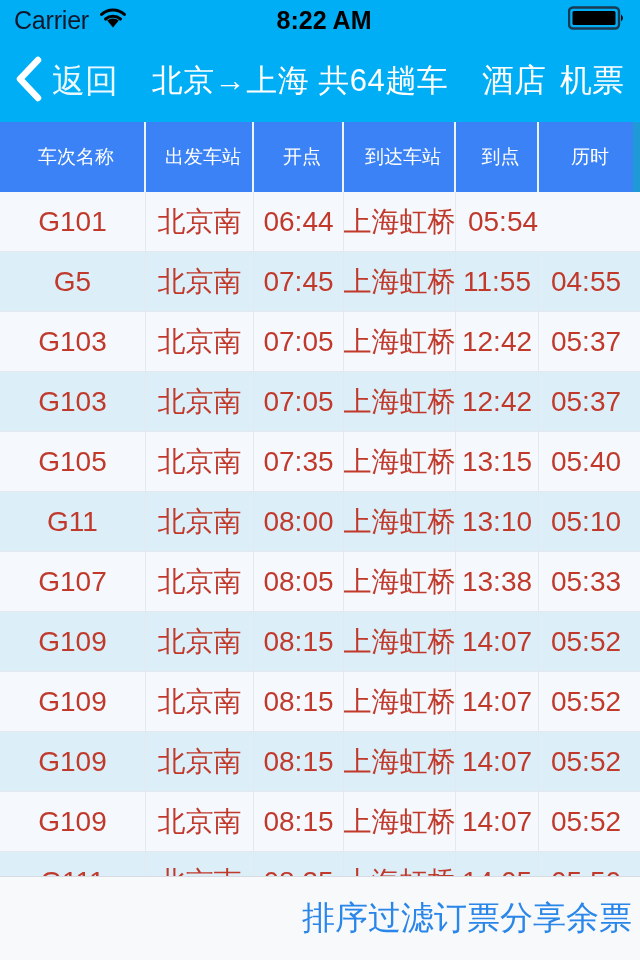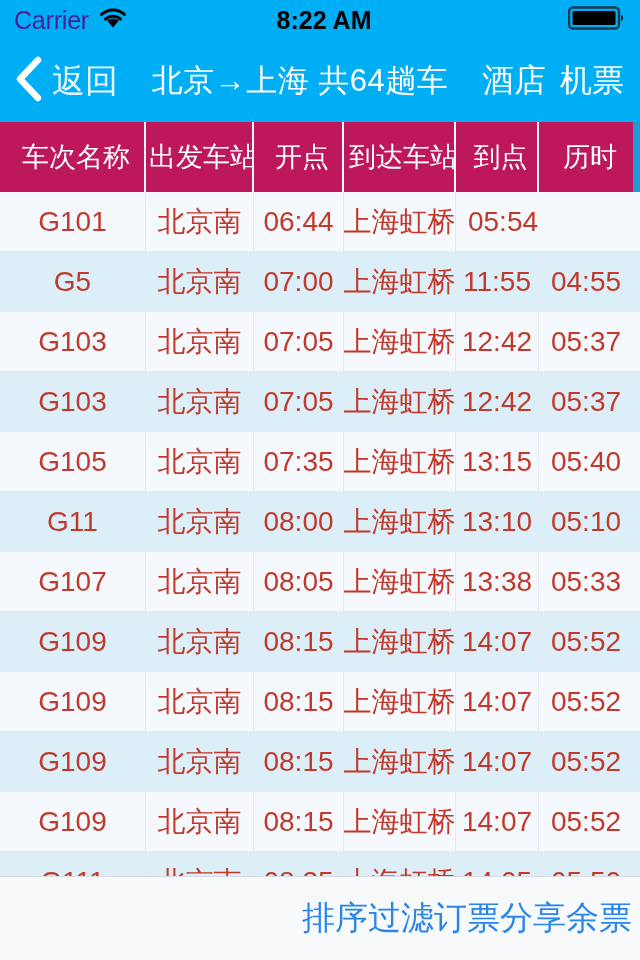--- a/index.html
+++ b/index.html
@@ -9,21 +9,21 @@
     background:#ffffff; overflow:hidden;
   }
   #app { width:640px; height:960px; position:relative; display:flex; flex-direction:column; }
 
   
   .statusbar {
     height:40px; background:#00AEF5; flex:0 0 40px;
     display:flex; align-items:center; padding:0 14px; position:relative;
   }
   .sb-left { display:flex; align-items:center; gap:9px; }
-  .sb-carrier { font-size:25px; color:#4c1d95; letter-spacing:-0.2px; }
+  .sb-carrier { font-size:25px; color:#0f172a; letter-spacing:-0.2px; }
   .sb-wifi { display:block; }
   .sb-time {
     position:absolute; left:8px; right:0; text-align:center;
     font-size:25px; font-weight:bold; color:#000; pointer-events:none;
   }
   .sb-right { margin-left:auto; display:flex; align-items:center; }
 
   
   .navbar {
     flex:0 0 82px; background:#00AEF5;
@@ -38,21 +38,21 @@
   }
   .nav-actions { display:flex; align-items:center; gap:14px; padding-right:4px;text-align:right; }
   .nav-action { font-size:32px; color:#ffffff; cursor:pointer; white-space:nowrap; }
 
   
   .table-wrap { flex:1 1 auto; overflow:hidden; background:#F5F8FC; position:relative; }
   .trow { display:flex; width:100%; }
 
   .thead .trow { height:70px; background:#1E9AD6; }
   .thead .tcell {
-    color:#ffffff; font-size:27px; background:#be185d;
+    color:#ffffff; font-size:19px; background:#3b82f6;
     border-right:2px solid #EAF5FB;
     padding-left:8px;
   }
   .thead .tcell:last-child { border-right:none; }
 
   .tbody .trow { height:60px; }
   .tbody .trow.odd  { background:#F5F8FC; }
   .tbody .trow.even { background:#DCEEF7; }
   .tbody .trow { border-bottom:1px solid #E3E9EF; }
   .tbody .tcell {
@@ -140,21 +140,21 @@
         <div class="trow odd">
           <div class="tcell c0">G101</div>
           <div class="tcell c1">北京南</div>
           <div class="tcell c2">06:44</div>
           <div class="tcell c3">上海虹桥</div>
           <div class="tcell c5">05:54</div>
         </div>
         <div class="trow even">
           <div class="tcell c0">G5</div>
           <div class="tcell c1">北京南</div>
-          <div class="tcell c2">07:00</div>
+          <div class="tcell c2">07:45</div>
           <div class="tcell c3">上海虹桥</div>
           <div class="tcell c4">11:55</div>
           <div class="tcell c5">04:55</div>
         </div>
         <div class="trow odd">
           <div class="tcell c0">G103</div>
           <div class="tcell c1">北京南</div>
           <div class="tcell c2">07:05</div>
           <div class="tcell c3">上海虹桥</div>
           <div class="tcell c4">12:42</div>

